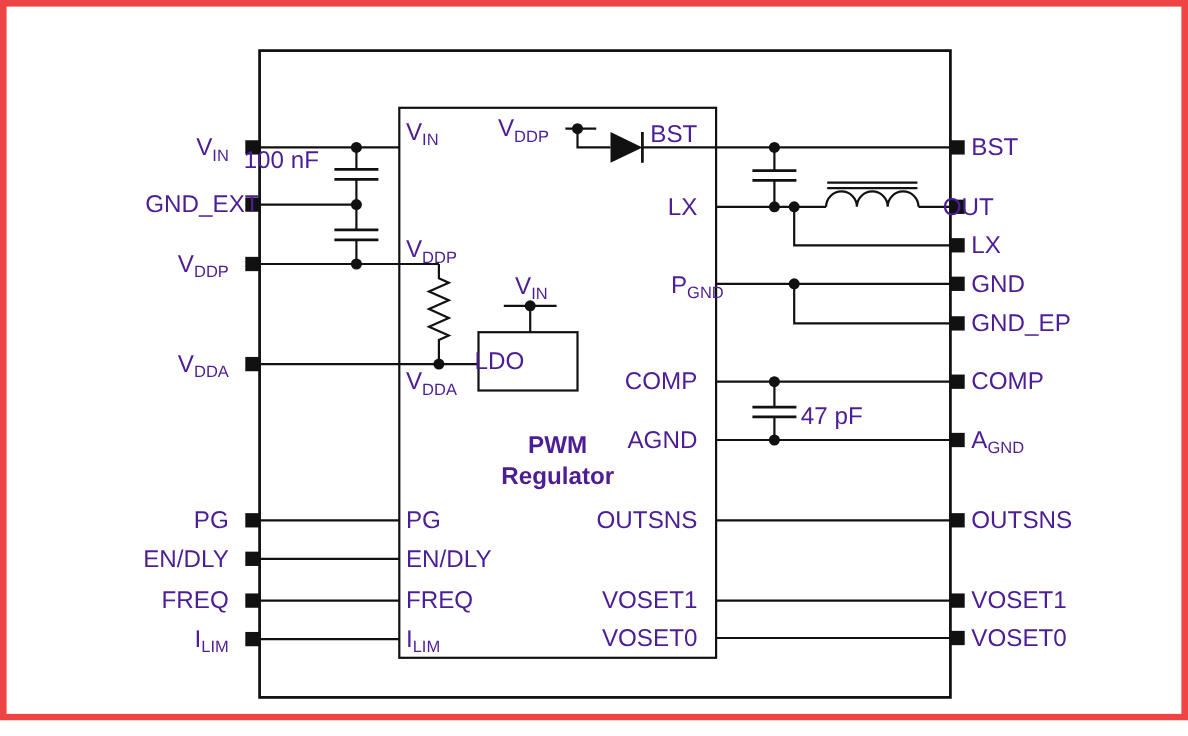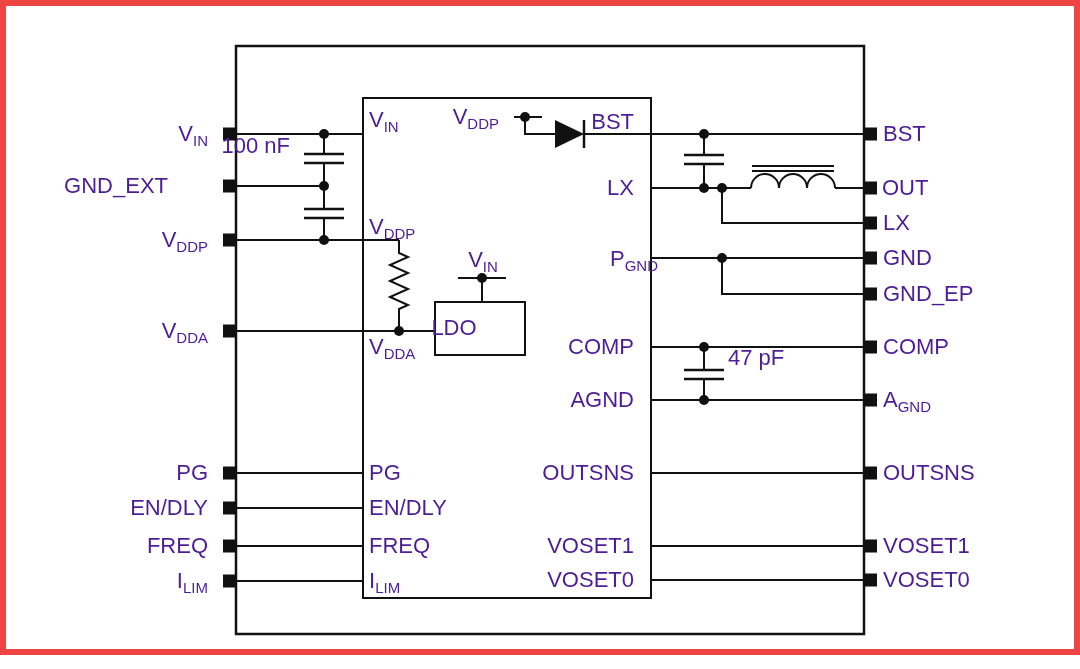--- a/index.html
+++ b/index.html
@@ -125,30 +125,30 @@
       <rect x="858" y="281.5" width="13" height="13"></rect>
       <rect x="858" y="334.5" width="13" height="13"></rect>
       <rect x="858" y="387.5" width="13" height="13"></rect>
       <rect x="858" y="460.5" width="13" height="13"></rect>
       <rect x="858" y="533.5" width="13" height="13"></rect>
       <rect x="858" y="567.5" width="13" height="13"></rect>
     </g>
   </svg>
 
   <div class="lbl" style="right:866px; top:128px"><span>V</span><span class="s">IN</span></div>
-  <div class="lbl" style="right:906px; top:180px"><span>GND_EXT</span><span class="s"></span></div>
+  <div class="lbl" style="right:838px; top:180px"><span>GND_EXT</span><span class="s"></span></div>
   <div class="lbl" style="right:866px; top:234px"><span>V</span><span class="s">DDP</span></div>
   <div class="lbl" style="right:866px; top:325px"><span>V</span><span class="s">DDA</span></div>
   <div class="lbl" style="right:866px; top:467px"><span>PG</span><span class="s"></span></div>
   <div class="lbl" style="right:866px; top:502px"><span>EN/DLY</span><span class="s"></span></div>
   <div class="lbl" style="right:866px; top:540px"><span>FREQ</span><span class="s"></span></div>
   <div class="lbl" style="right:866px; top:575px"><span>I</span><span class="s">LIM</span></div>
 
   <div class="lbl" style="left:877px; top:128px"><span>BST</span><span class="s"></span></div>
-  <div class="lbl" style="left:876px; top:182px"><span>OUT</span><span class="s"></span></div>
+  <div class="lbl" style="left:851px; top:182px"><span>OUT</span><span class="s"></span></div>
   <div class="lbl" style="left:877px; top:217px"><span>LX</span><span class="s"></span></div>
   <div class="lbl" style="left:877px; top:252px"><span>GND</span><span class="s"></span></div>
   <div class="lbl" style="left:877px; top:288px"><span>GND_EP</span><span class="s"></span></div>
   <div class="lbl" style="left:877px; top:341px"><span>COMP</span><span class="s"></span></div>
   <div class="lbl" style="left:877px; top:394px"><span>A</span><span class="s">GND</span></div>
   <div class="lbl" style="left:877px; top:467px"><span>OUTSNS</span><span class="s"></span></div>
   <div class="lbl" style="left:877px; top:540px"><span>VOSET1</span><span class="s"></span></div>
   <div class="lbl" style="left:877px; top:574px"><span>VOSET0</span><span class="s"></span></div>
 
   <div class="lbl" style="left:363px; top:114px"><span>V</span><span class="s">IN</span></div>
@@ -167,17 +167,21 @@
   <div class="lbl" style="right:440px; top:467px"><span>OUTSNS</span><span class="s"></span></div>
   <div class="lbl" style="right:440px; top:540px"><span>VOSET1</span><span class="s"></span></div>
   <div class="lbl" style="right:440px; top:574px"><span>VOSET0</span><span class="s"></span></div>
 
   <div class="lbl" style="right:575px; top:111px"><span>V</span><span class="s">DDP</span></div>
 
   <div class="lbl anchor-c" style="left:477px; top:254px"><span>V</span><span class="s">IN</span></div>
 
   <div class="lbl anchor-c" style="left:448px; top:322px"><span>LDO</span></div>
 
+  <div class="title" style="left:501px; top:413px">
+    <div>PWM</div>
+    <div>Regulator</div>
+  </div>
 
   <div class="lbl" style="right:784px; top:140px"><span>100 nF</span></div>
-  <div class="lbl" style="left:722px; top:352px"><span>47 pF</span></div>
+  <div class="lbl" style="left:722px; top:372px"><span>47 pF</span></div>
 
 </div>
 
 </body></html>

